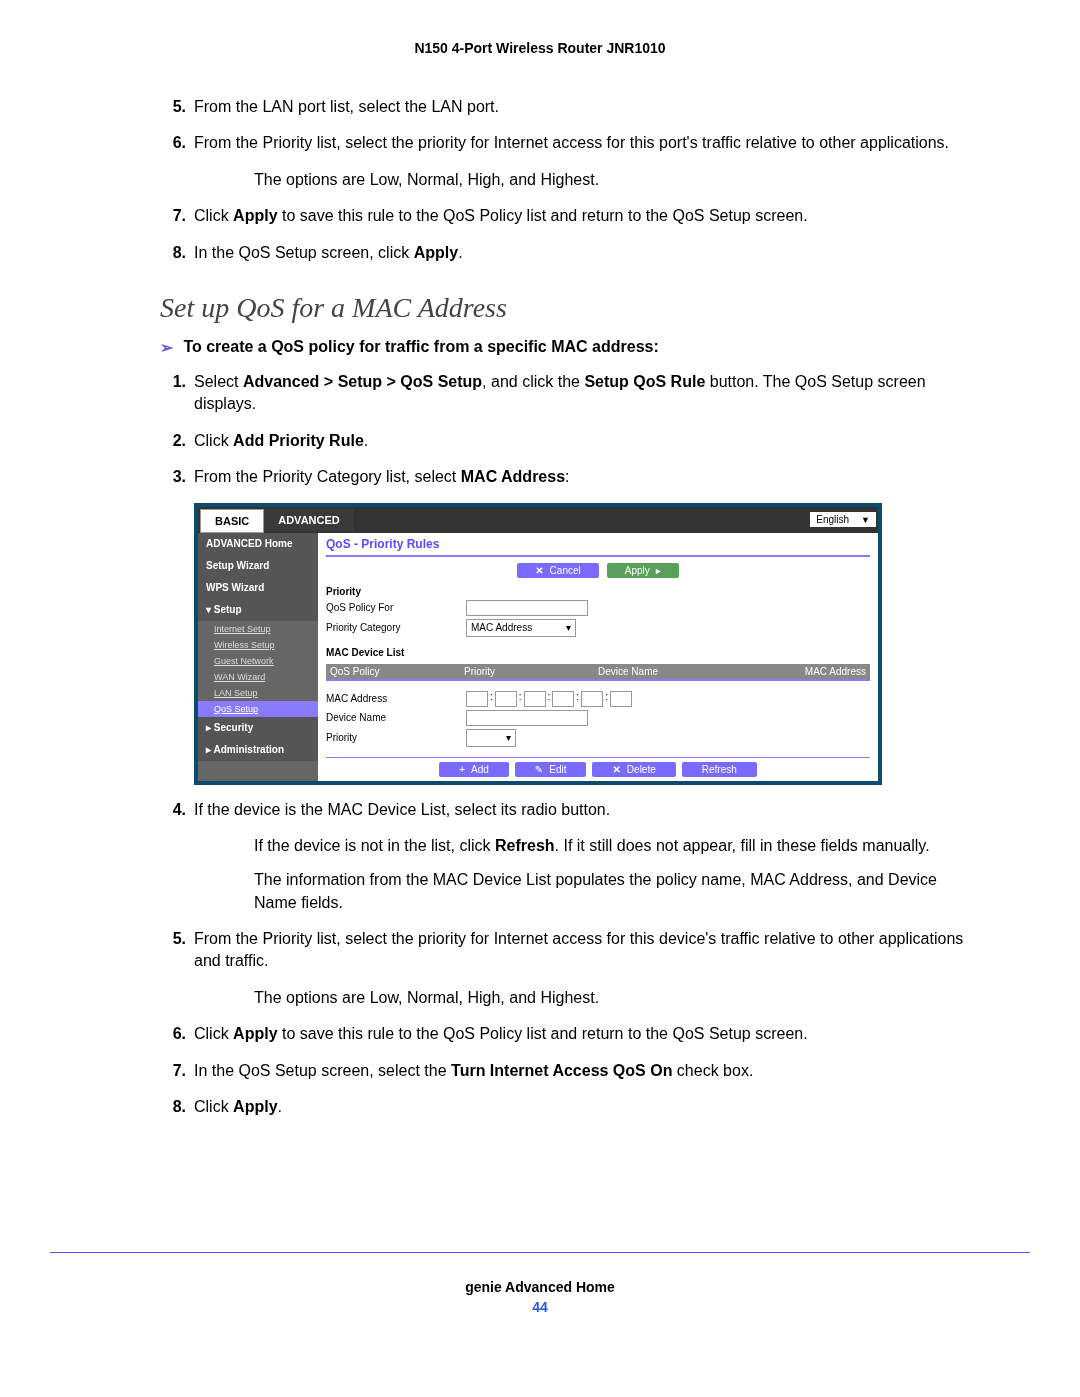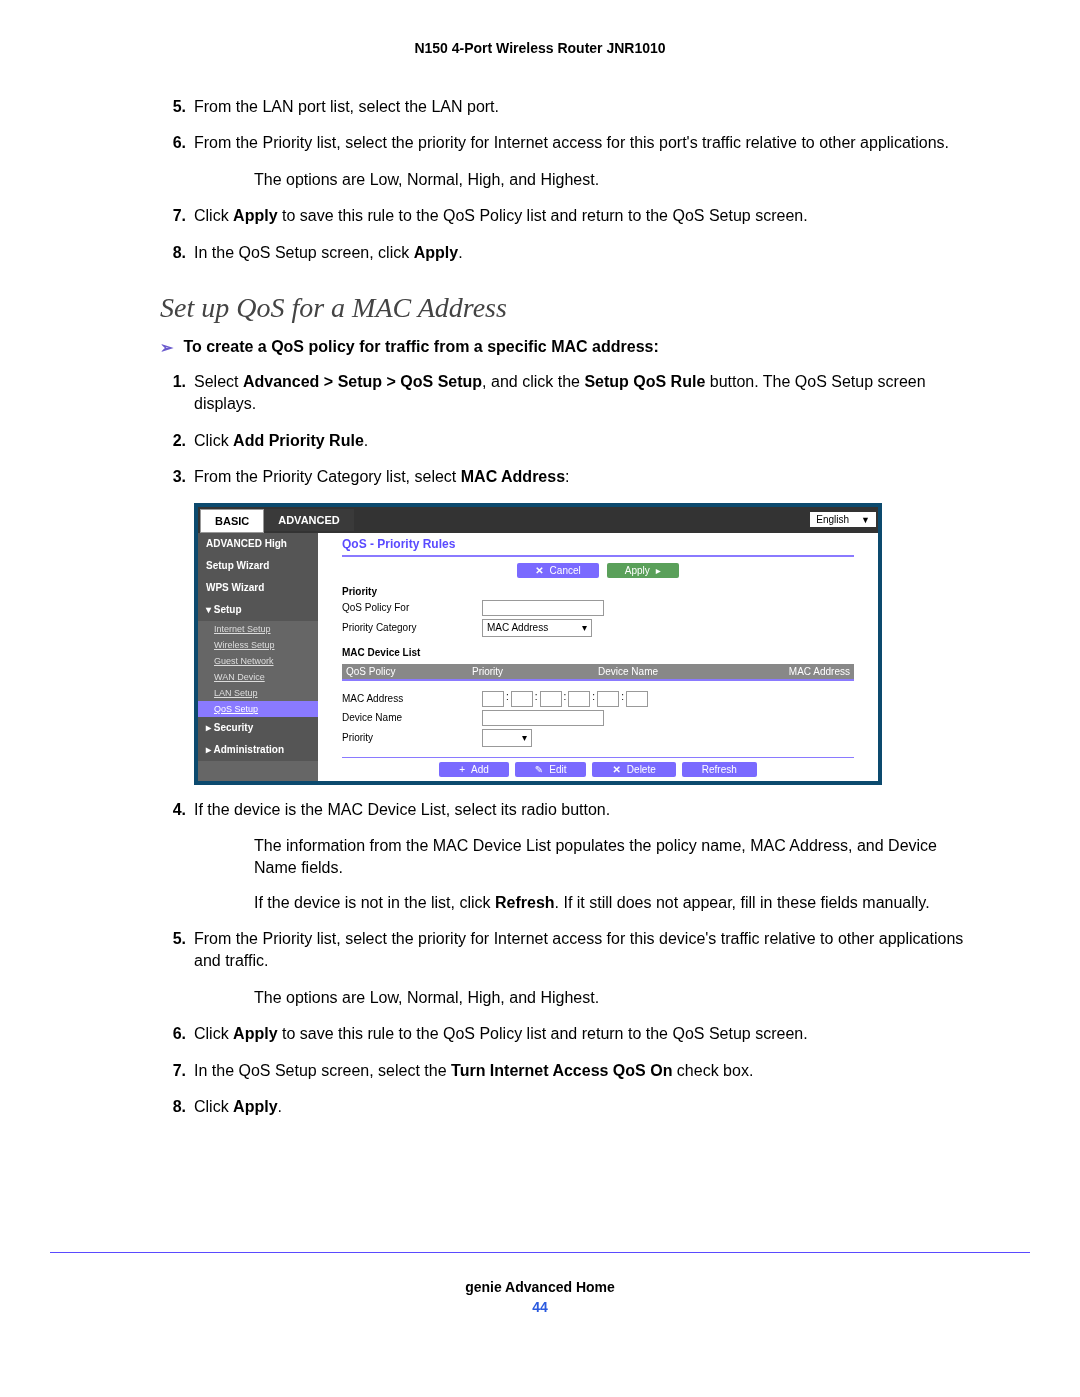--- a/index.html
+++ b/index.html
@@ -20,21 +20,21 @@
   .tab{padding:5px 14px;font-weight:bold;font-size:11px;}
   .tabB{background:#fff;color:#000;border:1px solid #999;margin:2px 0 0 2px;}
   .tabA{background:#3a3a3a;color:#fff;}
   .lang{margin-left:auto;background:#fff;color:#000;padding:2px 6px;display:flex;align-items:center;margin-right:2px;}
   .lang-ar{margin-left:12px;font-size:9px;}
   .row{display:flex;}
   .sidebar{width:120px;background:#666;color:#fff;}
   .side-item{padding:5px 8px;border-bottom:1px solid #555;font-size:10px;font-weight:bold;background:#555;}
   .side-sub{padding:3px 8px 3px 16px;font-size:9px;background:#666;text-decoration:underline;color:#ddd;}
   .side-active{background:#8a7aff;color:#fff;}
-  .main{flex:1;background:#fff;padding:4px 24px;}
+  .main{flex:1;background:#fff;padding:4px 8px;}
   .title{color:#5a4aff;font-weight:bold;font-size:12px;margin-bottom:4px;}
   .hr{border-top:2px solid #8a7aff;margin:2px 0 6px 0;}
   .btnrow{display:flex;gap:8px;justify-content:center;margin:4px 0;}
   .btn{padding:2px 18px;border-radius:2px;color:#fff;font-size:10px;display:inline-flex;align-items:center;gap:6px;}
   .btn-c{background:#7a6aff;}
   .btn-a{background:#5aa05a;}
   .form{margin-top:8px;}
   .frow{display:flex;align-items:center;margin:3px 0;}
   .flab{width:140px;font-size:10px;}
   .finp{border:1px solid #999;height:14px;width:120px;}
@@ -102,28 +102,28 @@
     <div class="tabs">
       <div class="tab tabB">BASIC</div>
       <div class="tab tabA">ADVANCED</div>
       <div class="lang">
           <span>English</span>
           <span class="lang-ar">▼</span>
         </div>
     </div>
     <div class="row">
       <div class="sidebar">
-        <div class="side-item">ADVANCED High</div>
+        <div class="side-item">ADVANCED Home</div>
         <div class="side-item">Setup Wizard</div>
         <div class="side-item">WPS Wizard</div>
         <div class="side-item">▾ Setup</div>
         <div class="side-sub">Internet Setup</div>
         <div class="side-sub">Wireless Setup</div>
         <div class="side-sub">Guest Network</div>
-        <div class="side-sub">WAN Device</div>
+        <div class="side-sub">WAN Wizard</div>
         <div class="side-sub">LAN Setup</div>
         <div class="side-sub side-active">QoS Setup</div>
         <div class="side-item">▸ Security</div>
         <div class="side-item">▸ Administration</div>
       </div>
       <div class="main">
         <div class="title">QoS - Priority Rules</div>
         <div class="hr"></div>
         <div class="btnrow">
           <div class="btn btn-c">
@@ -206,22 +206,22 @@
         </div>
       </div>
     </div>
   </div>
 
   <div class="list">
     <div class="li">
         <div class="num">4.</div>
         <div class="txt">If the device is the MAC Device List, select its radio button.</div>
       </div>
+    <div class="sub"><span>If the device is not in the list, click </span><span class="b">Refresh</span><span>. If it still does not appear, fill in these fields manually.</span></div>
     <div class="sub">The information from the MAC Device List populates the policy name, MAC Address, and Device Name fields.</div>
-    <div class="sub"><span>If the device is not in the list, click </span><span class="b">Refresh</span><span>. If it still does not appear, fill in these fields manually.</span></div>
     <div class="li">
         <div class="num">5.</div>
         <div class="txt">From the Priority list, select the priority for Internet access for this device's traffic relative to other applications and traffic.</div>
       </div>
     <div class="sub">The options are Low, Normal, High, and Highest.</div>
     <div class="li">
         <div class="num">6.</div>
         <div class="txt"><span>Click </span><span class="b">Apply</span><span> to save this rule to the QoS Policy list and return to the QoS Setup screen.</span></div>
       </div>
     <div class="li">

